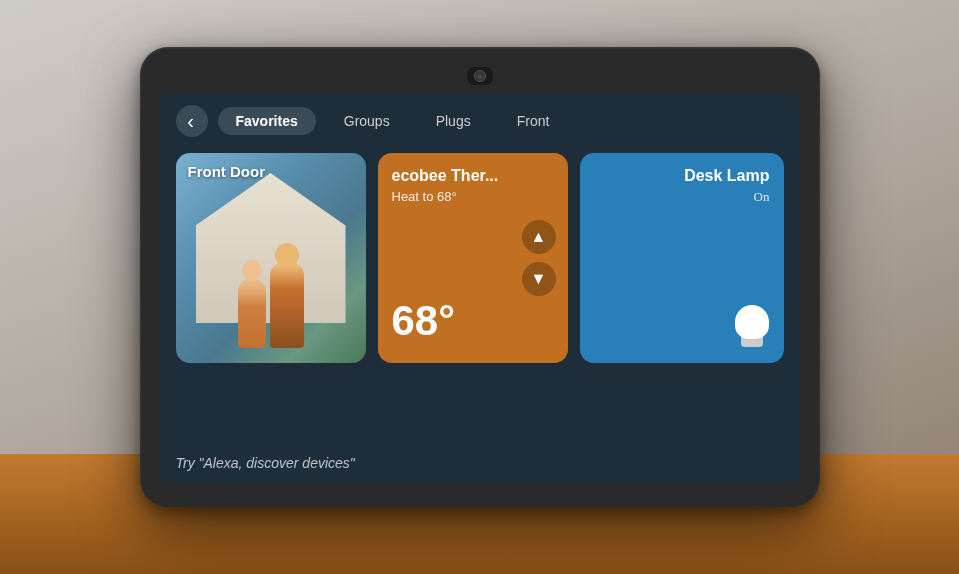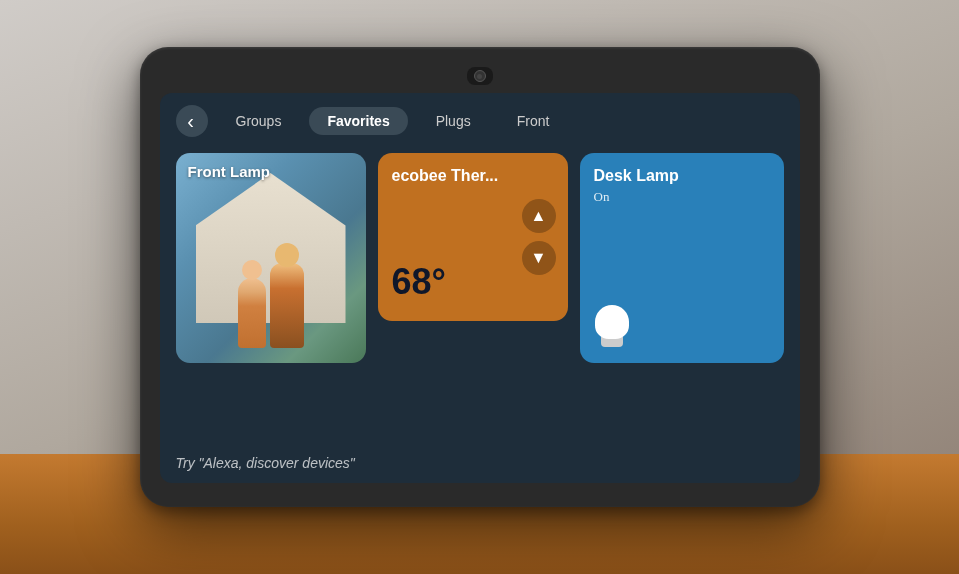--- a/index.html
+++ b/index.html
@@ -251,21 +251,21 @@
       left: 12px;
       color: #fff;
       font-size: 15px;
       font-weight: 700;
       text-shadow: 0 1px 3px rgba(0,0,0,0.5);
     }
 
     
     .card-thermostat {
       width: 190px;
-      height: 168px;
+      height: 210px;
       border-radius: 14px;
       background: #c07020;
       padding: 14px;
       display: flex;
       flex-direction: column;
       flex-shrink: 0;
       position: relative;
     }
 
     .card-thermostat-title {
@@ -275,22 +275,22 @@
       margin-bottom: 4px;
     }
 
     .card-thermostat-subtitle {
       color: rgba(255,255,255,0.85);
       font-size: 13px;
       margin-bottom: 4px;
     }
 
     .thermostat-temp {
-      color: #0f172a;
-      font-size: 36px;
+      color: #ffffff;
+      font-size: 42px;
       font-weight: 700;
       margin-top: auto;
       margin-bottom: 4px;
     }
 
     .thermostat-controls {
       position: absolute;
       right: 12px;
       top: 50%;
       transform: translateY(-50%);
@@ -314,20 +314,21 @@
 
     
     .card-lamp {
       flex: 1;
       height: 210px;
       border-radius: 14px;
       background: #2980b9;
       padding: 14px;
       display: flex;
       flex-direction: column;
+      align-items: flex-end;
     }
 
     .card-lamp-title {
       color: #fff;
       font-size: 16px;
       font-weight: 700;
       margin-bottom: 4px;
     }
 
     .card-lamp-status {
@@ -384,41 +385,42 @@
     <div class="device">
 
       <div class="camera">
         <div class="camera-lens"></div>
       </div>
 
       <div class="screen">
 
         <div class="nav-bar">
           <div class="back-btn"></div>
+          <div class="nav-tab active">Favorites</div>
           <div class="nav-tab">Groups</div>
-          <div class="nav-tab active">Favorites</div>
           <div class="nav-tab">Plugs</div>
           <div class="nav-tab">Front</div>
         </div>
 
         <div class="content">
           <div class="cards-row">
 
             <div class="card-door">
               <div class="door-image">
                 <div class="people">
                   <div class="person-female"></div>
                   <div class="person-male"></div>
                 </div>
               </div>
-              <div class="card-label">Front Lamp</div>
+              <div class="card-label">Front Door</div>
             </div>
 
             <div class="card-thermostat">
               <div class="card-thermostat-title">ecobee Ther...</div>
+              <div class="card-thermostat-subtitle">Heat to 68°</div>
               <div class="thermostat-temp">68°</div>
               <div class="thermostat-controls">
                 <div class="thermo-btn">▲</div>
                 <div class="thermo-btn">▼</div>
               </div>
             </div>
 
             <div class="card-lamp">
               <div class="card-lamp-title">Desk Lamp</div>
               <div class="card-lamp-status">On</div>

